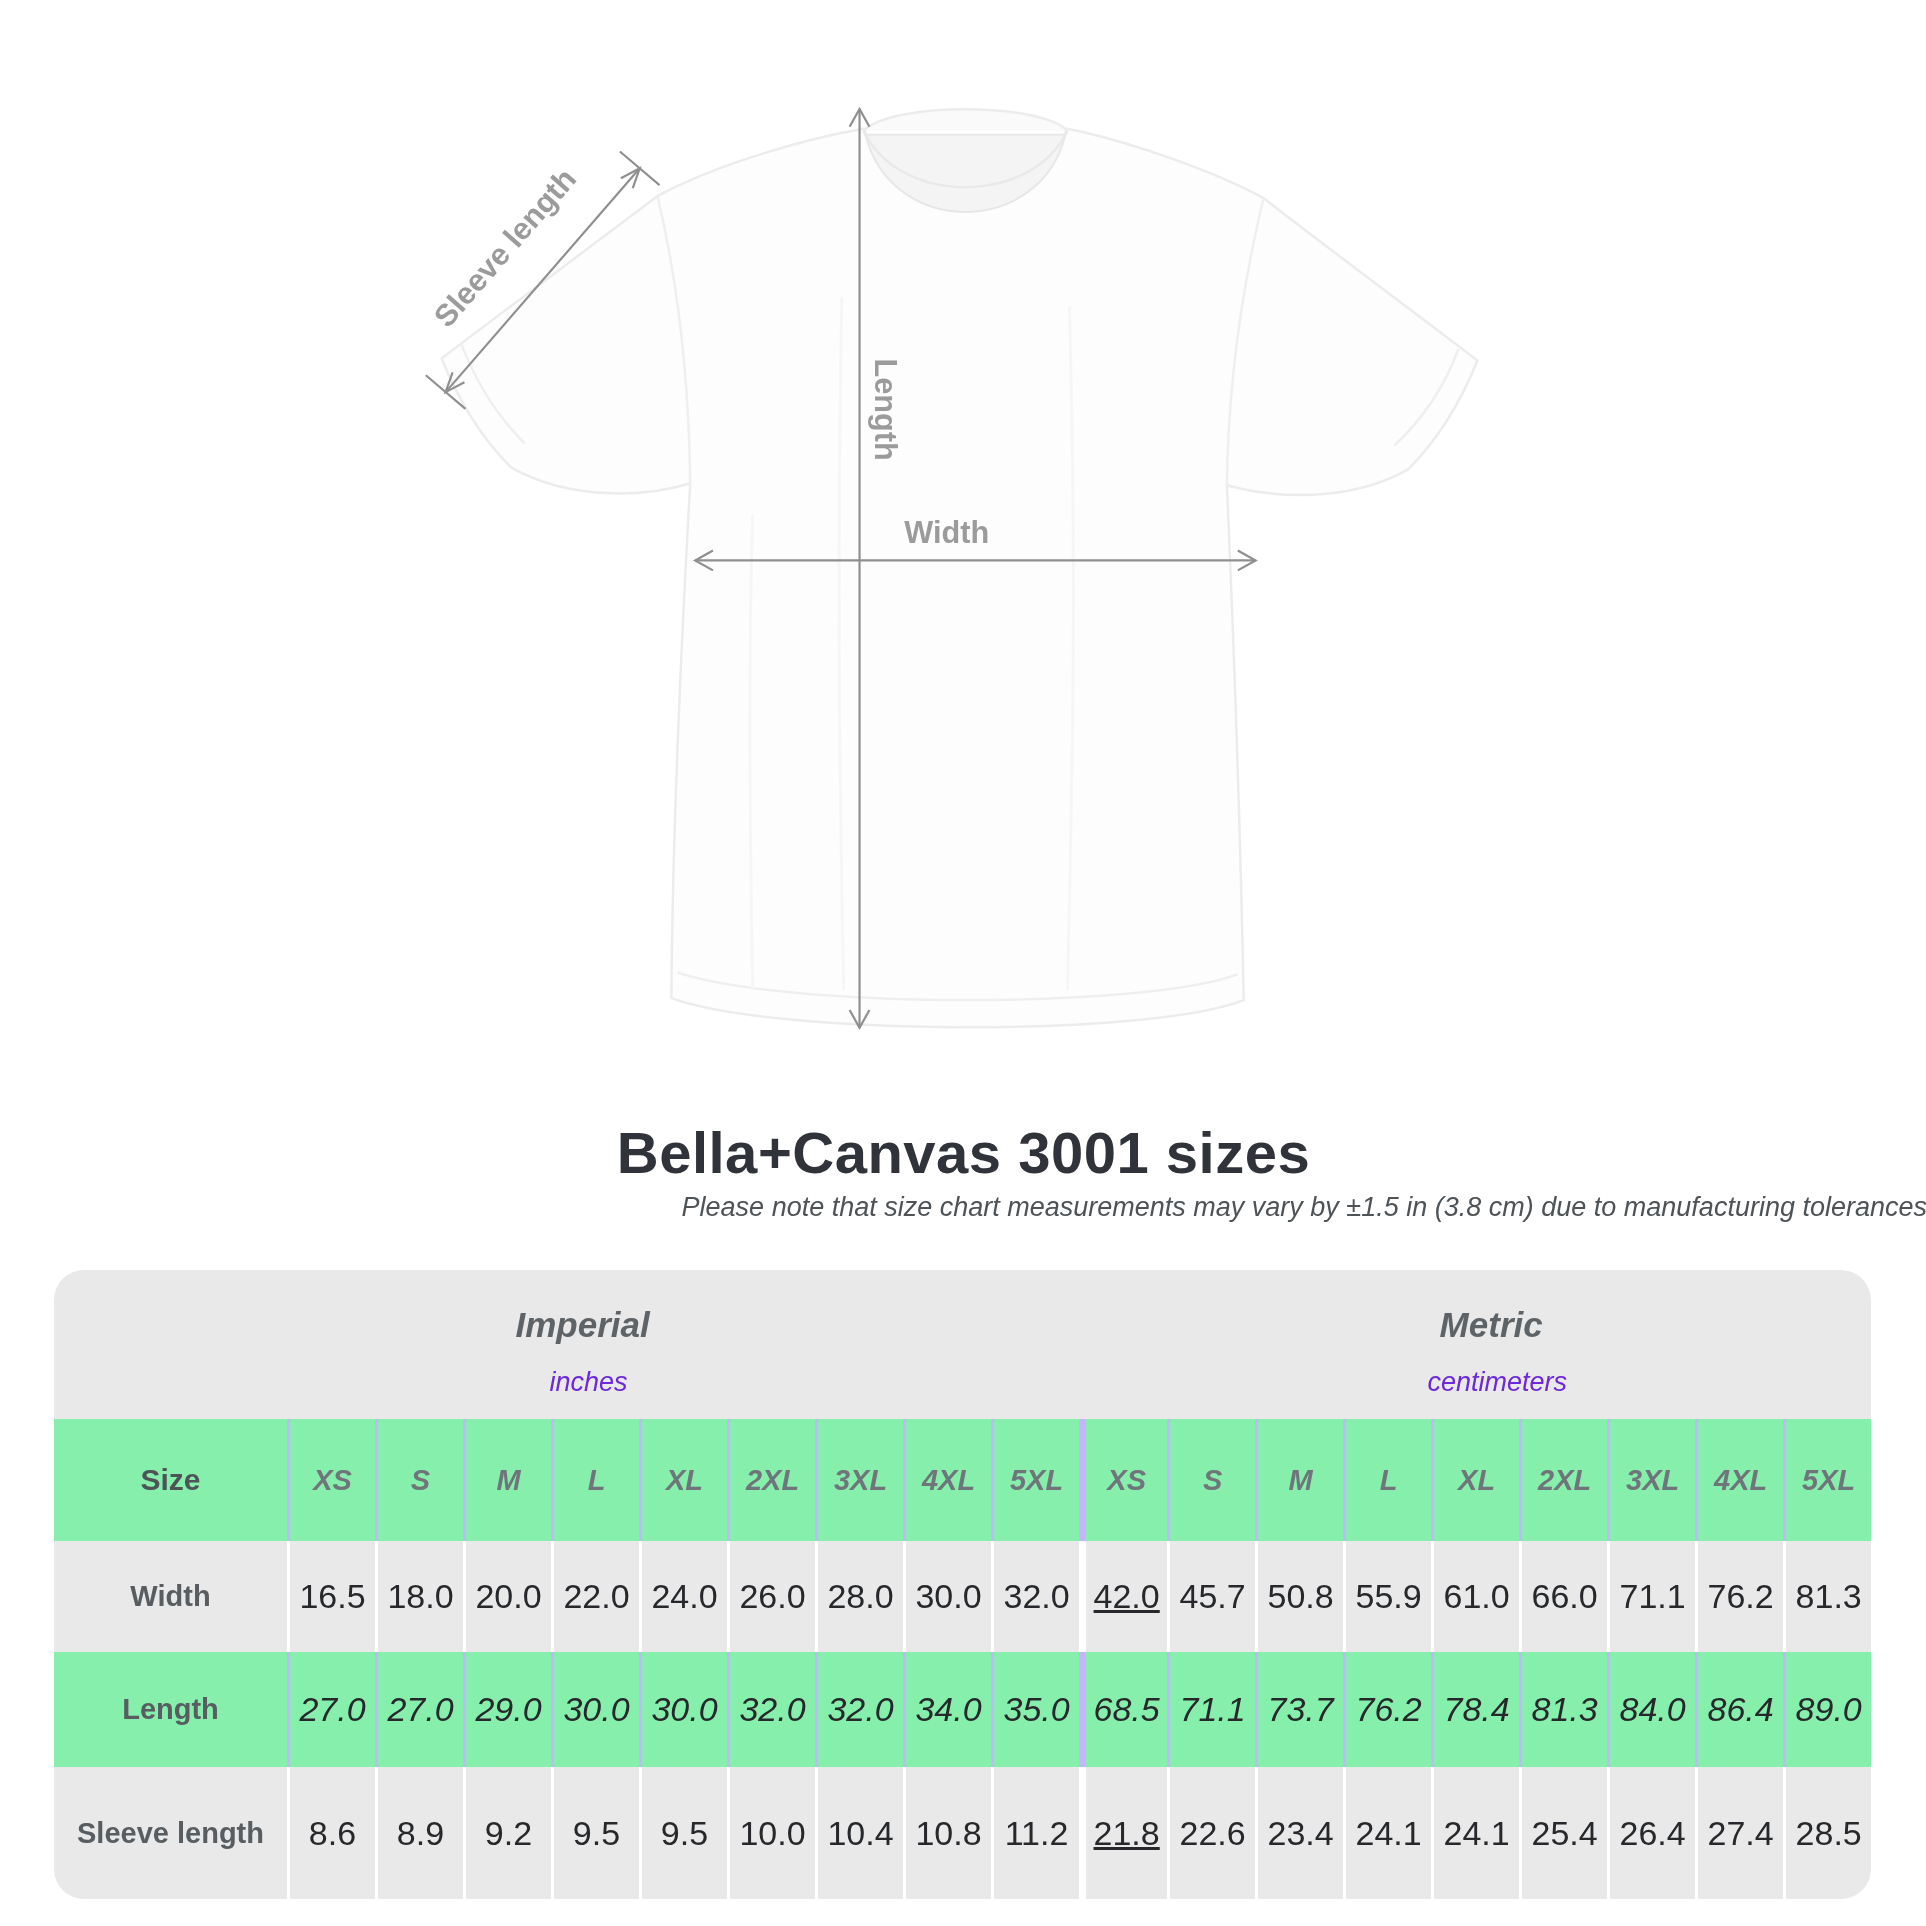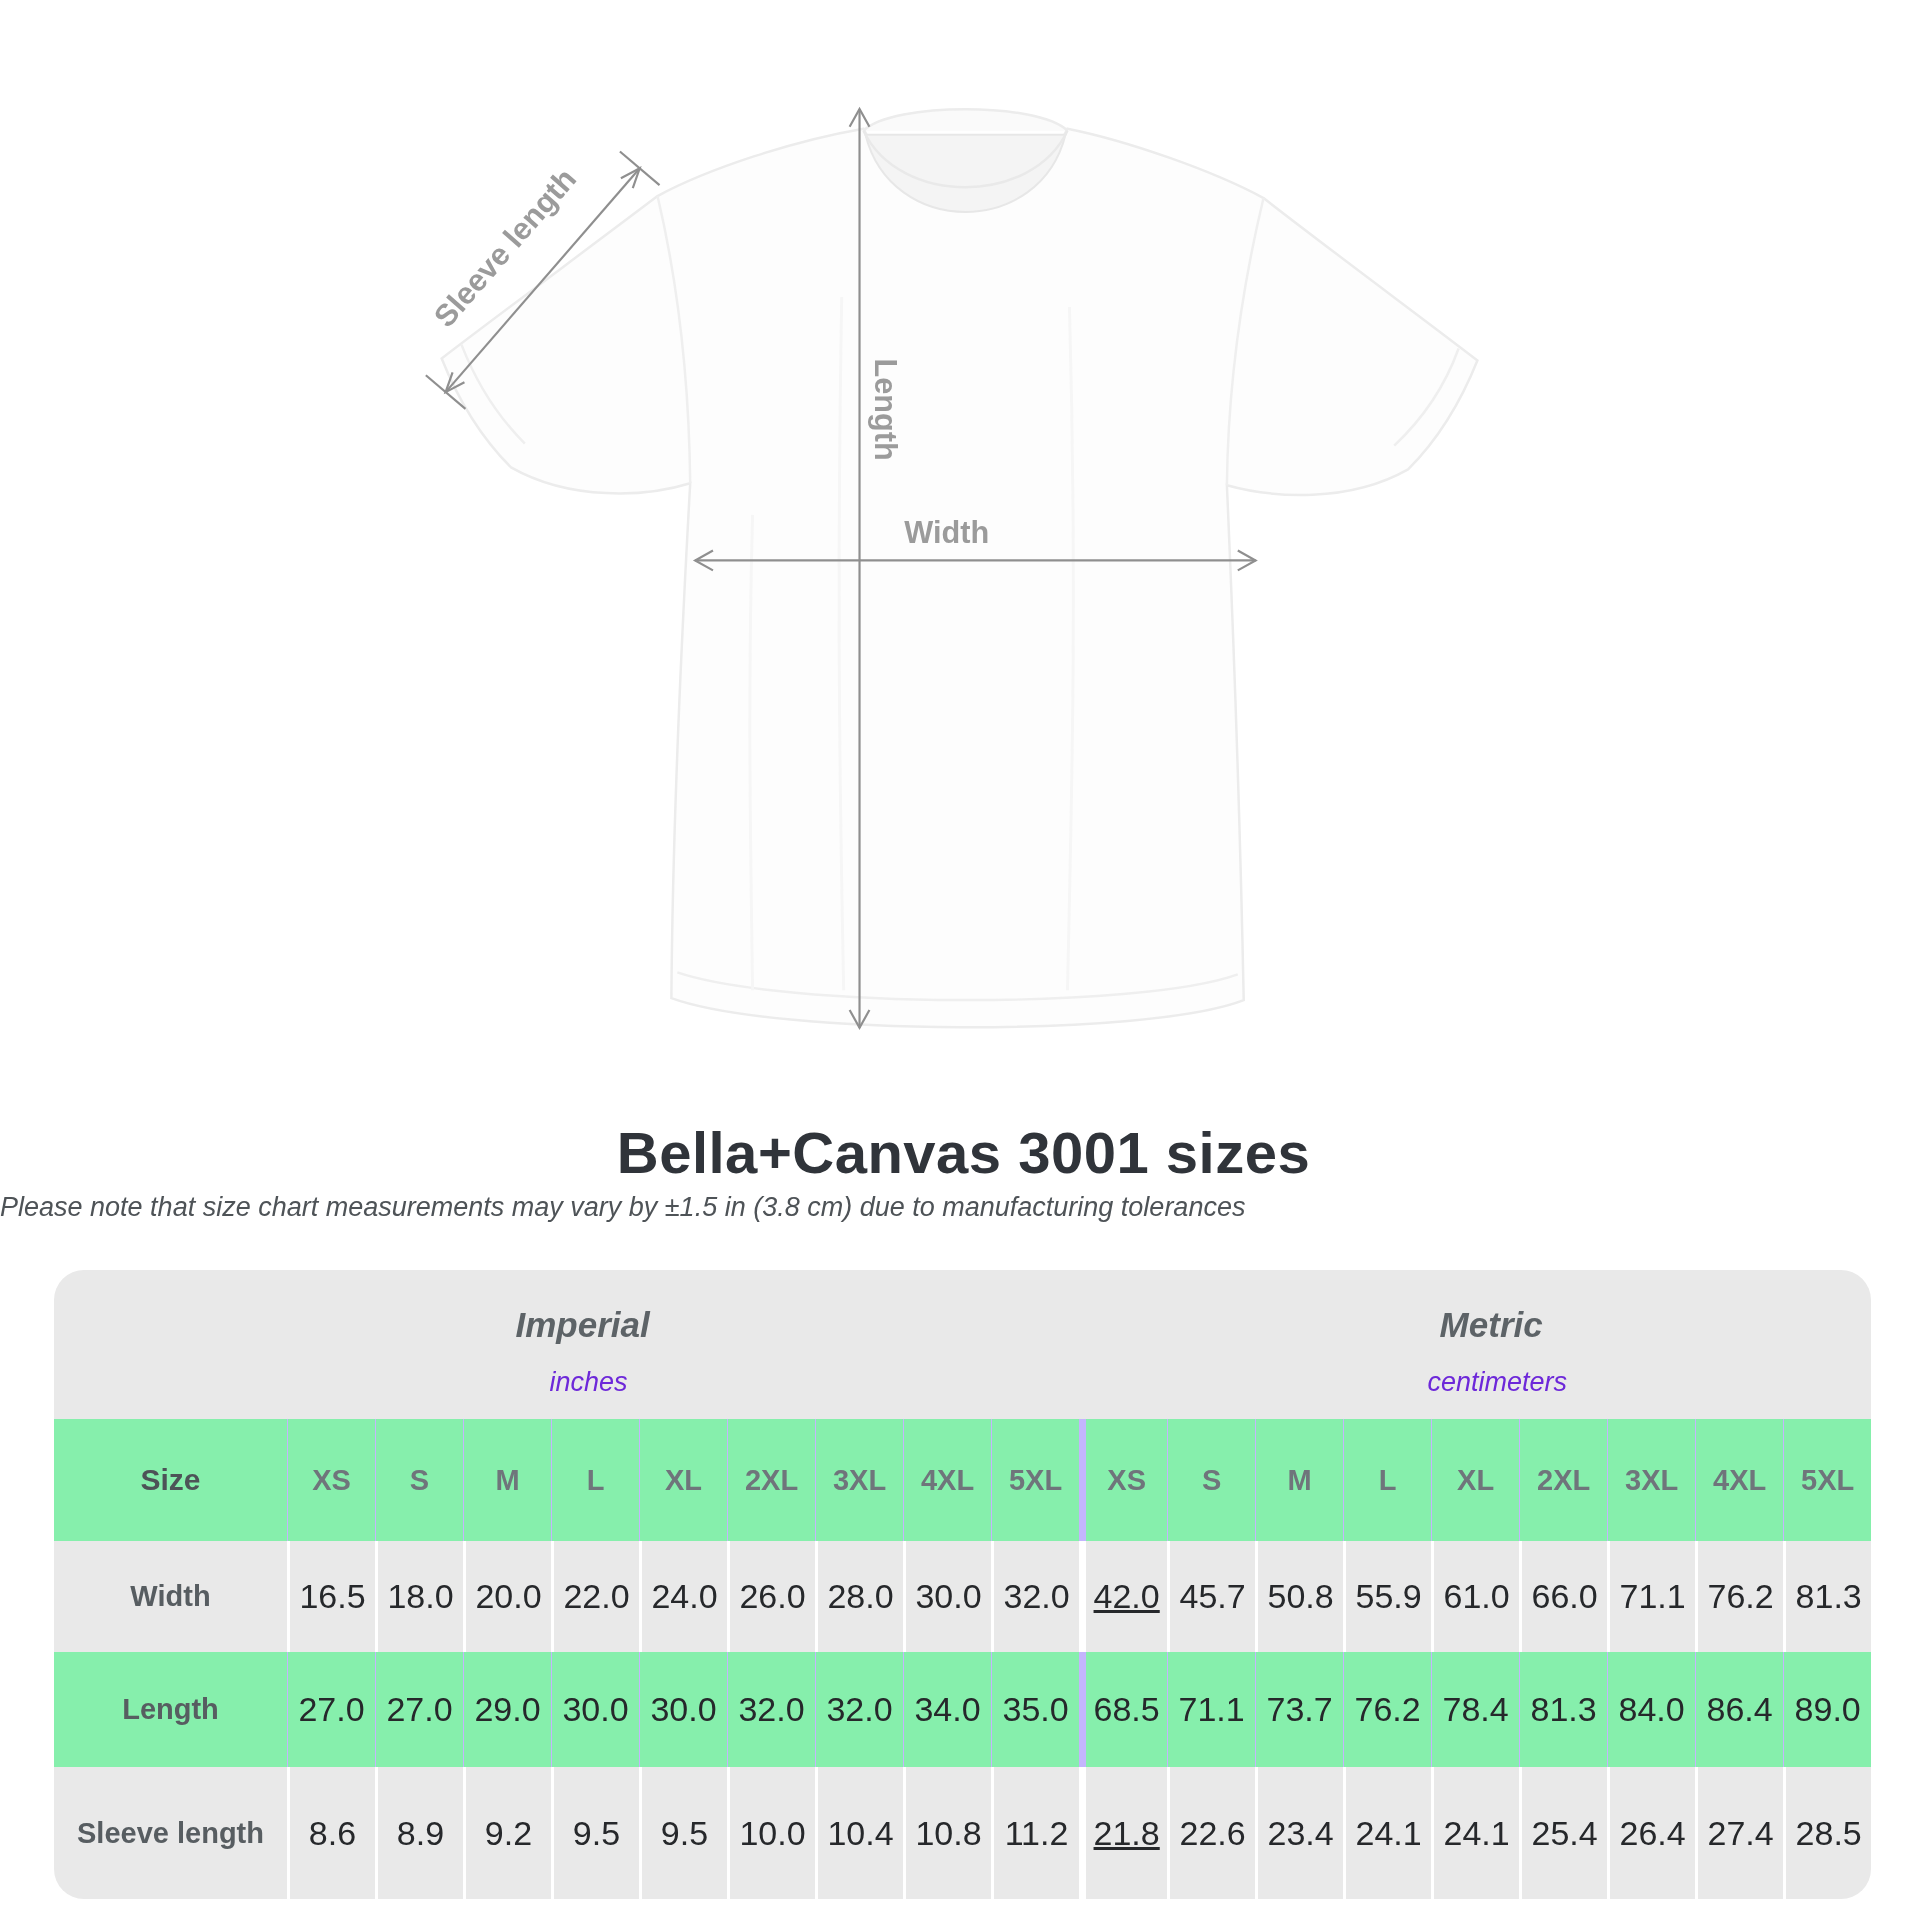--- a/index.html
+++ b/index.html
@@ -23,21 +23,21 @@
   .shirt-crease { fill: none; stroke: #f6f6f6; stroke-width: 3; }
 
   
   .page-title {
     position: absolute; left: 0; top: 1119px; width: 1927px;
     text-align: center; font-size: 58px; font-weight: bold; color: #30343a;
     letter-spacing: 0.5px;
   }
   .page-subtitle {
     position: absolute; left: 0; top: 1192px; width: 1927px;
-    text-align: left; font-style: italic; font-size: 27px; color: #4e5357;
+    text-align: right; font-style: italic; font-size: 27px; color: #4e5357;
   }
 
   
   .table-wrap {
     position: absolute; left: 54px; top: 1270px;
     width: 1817px; height: 629px;
     border-radius: 30px; overflow: hidden;
   }
   table.size-table {
     width: 100%; height: 100%;
@@ -51,21 +51,21 @@
   tr.r-hdr   { height: 122px; }
   tr.r-w     { height: 111px; }
   tr.r-l     { height: 115px; }
   tr.r-s     { height: 133px; }
 
   tr.row-gray  td { background: #e9e9e9; }
   tr.row-white td { background: #86efac; }
 
   
   tr.row-gray.sep  td + td { border-left: 3px solid #ffffff; }
-  tr.row-white.sep td + td { border-left: 1px solid #c4b5fd; }
+  tr.row-white.sep td + td { border-left: 3px solid #c4b5fd; font-style: italic; }
   tr.row-gray.sep  td.metric-start { border-left-width: 7px; text-decoration: underline; }
   tr.row-white.sep td.metric-start { border-left-width: 7px; }
 
   .g-label { font-weight: bold; font-style: italic; font-size: 35px; color: #5d6367; padding-top: 14px; margin-left: 32px; }
   .g-unit  { font-style: italic; font-size: 27px; color: #6d28d9; margin-top: 22px; padding-left: 44px; }
 
   .size-hdr   { font-weight: bold; font-size: 30px; color: #4d5357; }
   .col-hdr    { font-weight: bold; font-size: 29px; color: #6f757b; }
   .row-label  { font-weight: bold; font-size: 29px; color: #575d61; }
   .val        { font-size: 34px; color: #26282b; }

